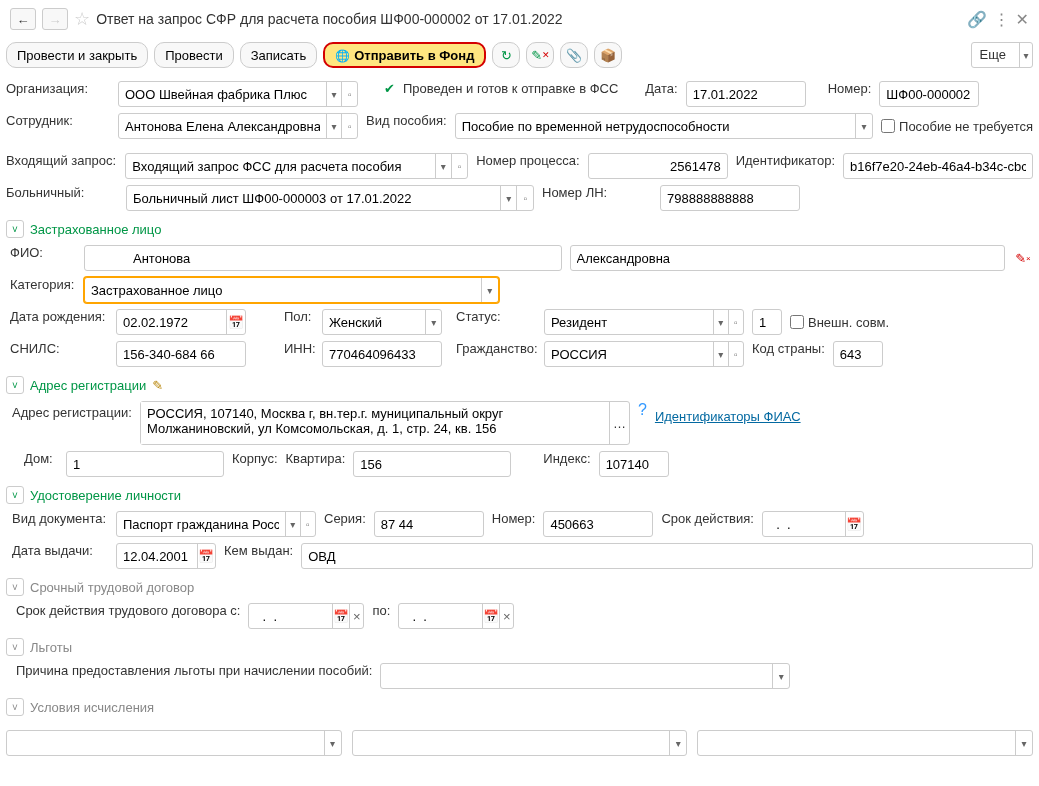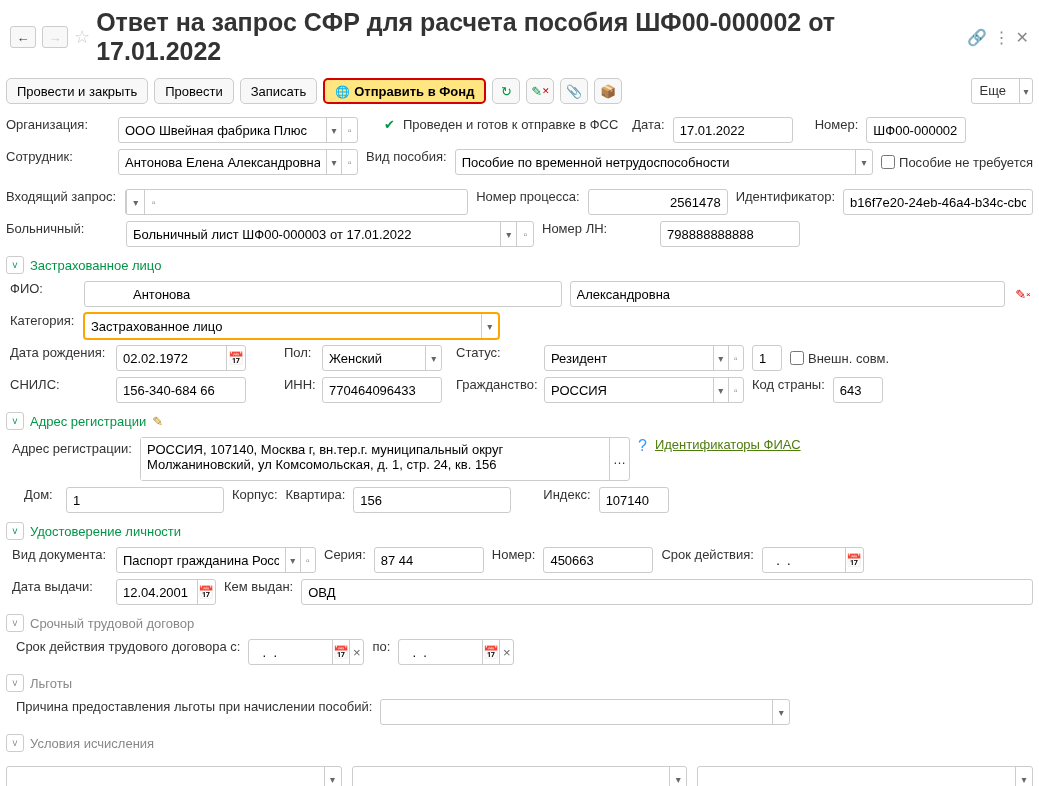--- a/index.html
+++ b/index.html
@@ -1,43 +1,43 @@
 <!DOCTYPE html>
 <html><head>
 <meta charset="utf-8">
 <style>
 * { box-sizing: border-box; margin: 0; padding: 0; }
 body { font-family: Arial, sans-serif; font-size: 13px; background: #fff; color: #333; padding: 6px; }
 .header { display: flex; align-items: center; gap: 6px; padding: 2px 4px 8px; }
 .nav-btn { width: 26px; height: 22px; border: 1px solid #ccc; background: #f8f8f8; border-radius: 3px; display: inline-flex; align-items: center; justify-content: center; cursor: pointer; }
 .star-icon { color: #ccc; font-size: 18px; }
-.title { font-size: 25px; font-weight: bold; flex: 1; }
+.title { font-size: 14px; font-weight: normal; flex: 1; }
 .hdr-icon { color: #888; cursor: pointer; font-size: 16px; }
 .toolbar { display: flex; align-items: center; gap: 6px; padding: 4px 0 10px; }
-.btn { padding: 4px 10px; border: 1px solid #ccc; background: #f8f8f8; border-radius: 5px; cursor: pointer; font-size: 13px; height: 26px; display: inline-flex; align-items: center; }
+.btn { padding: 4px 10px; border: 1px solid #ccc; background: #f8f8f8; border-radius: 10px; cursor: pointer; font-size: 13px; height: 26px; display: inline-flex; align-items: center; }
 .btn-send { background: #ffe680; border: 2px solid #d40000; font-weight: bold; gap: 4px; }
 .btn-icon { width: 28px; justify-content: center; padding: 0; }
 .spacer { flex: 1; }
 .row { display: flex; gap: 8px; padding: 3px 0; }
 .label { font-size: 13px; white-space: nowrap; }
 .input-group { display: inline-flex; align-items: stretch; border: 1px solid #ccc; border-radius: 3px; background: #fff; height: 26px; }
 .input-group input, .input-group .inp { border: none; padding: 2px 6px; font-size: 13px; outline: none; background: transparent; width: 100%; }
 .input-group .dd, .input-group .ext { width: 18px; border-left: 1px solid #ccc; display: flex; align-items: center; justify-content: center; color: #666; cursor: pointer; font-size: 10px; }
 .input-plain { border: 1px solid #ccc; border-radius: 3px; padding: 3px 6px; font-size: 13px; height: 26px; background: #fff; }
 .section-hdr { display: flex; align-items: center; gap: 6px; padding: 6px 0 4px; color: #009646; font-size: 13px; }
 .section-hdr.gray { color: #888; }
 .collapse-btn { width: 18px; height: 18px; border: 1px solid #ccc; border-radius: 3px; display: inline-flex; align-items: center; justify-content: center; font-size: 10px; color: #009646; cursor: pointer; }
 .section-hdr.gray .collapse-btn { color: #888; }
 .highlight { border: 1px solid #ffa500 !important; box-shadow: 0 0 0 1px #ffa500; }
 .chk { display: inline-flex; align-items: center; gap: 4px; }
 .chk input { width: 14px; height: 14px; }
 textarea { resize: none; font-family: inherit; font-size: 13px; }
 .ta-group { border: 1px solid #ccc; border-radius: 3px; display: flex; }
 .ta-group textarea { border: none; padding: 4px 6px; flex: 1; outline: none; }
-.link { color: #4d7c0f; text-decoration: underline; cursor: pointer; }
+.link { color: #0369a1; text-decoration: underline; cursor: pointer; margin-top: 8px; }
 .help { color: #3399ff; font-size: 16px; cursor: pointer; }
 .pencil-icon { color: #b8860b; cursor: pointer; }
 .magic-icon { color: #d40000; cursor: pointer; width: 20px; display: inline-flex; align-items: center; justify-content: center; }
 .refresh-icon { color: #009646; }
 .clip-icon { color: #888; }
 .box-icon { color: #d4a000; }
 .globe-icon::before { content: "🌐"; font-size: 12px; }
 .cal-btn { width: 22px; border-left: 1px solid #ccc; display: flex; align-items: center; justify-content: center; cursor: pointer; color: #666; }
 .clear-btn { width: 20px; border-left: 1px solid #ccc; display: flex; align-items: center; justify-content: center; cursor: pointer; color: #666; }
 .bottom-row { display: flex; gap: 10px; padding: 10px 0 4px; }
@@ -81,21 +81,21 @@
 <div class="row">
   <span class="label" style="width:104px">Организация:</span>
   <span class="input-group" style="width:240px">
       <input value="ООО Швейная фабрика Плюс" style="">
       <span class="dd">▾</span>
       <span class="ext">▫</span>
     </span>
   <span style="width:10px"></span>
   <span style="color:#009646">✔</span>
   <span class="label">Проведен и готов к отправке в ФСС</span>
-  <span class="label" style="margin-left:6px">Дата:</span>
+  <span class="label" style="margin-left:19px">Дата:</span>
   <span class="input-group" style="width:120px">
       <input value="17.01.2022" style="">
     </span>
   <span class="label" style="margin-left:14px">Номер:</span>
   <span class="input-group" style="width:100px">
       <input value="ШФ00-000002" style="">
     </span>
 </div>
 
 <div class="row">
@@ -114,20 +114,21 @@
       <input type="checkbox" style="">
       <span>Пособие не требуется</span>
     </label>
 </div>
 
 <div style="height:8px"></div>
 
 <div class="row">
   <span class="label" style="width:112px">Входящий запрос:</span>
   <span class="input-group" style="width:345px">
+      <input value="Входящий запрос ФСС для расчета пособия" style="">
       <span class="dd">▾</span>
       <span class="ext">▫</span>
     </span>
   <span class="label">Номер процесса:</span>
   <input class="input-plain" style="width: 140px; text-align: right;" value="2561478">
   <span class="label">Идентификатор:</span>
   <input class="input-plain" style="flex: 1 1 0%;" value="b16f7e20-24eb-46a4-b34c-cbc075a8">
 </div>
 
 <div class="row">

